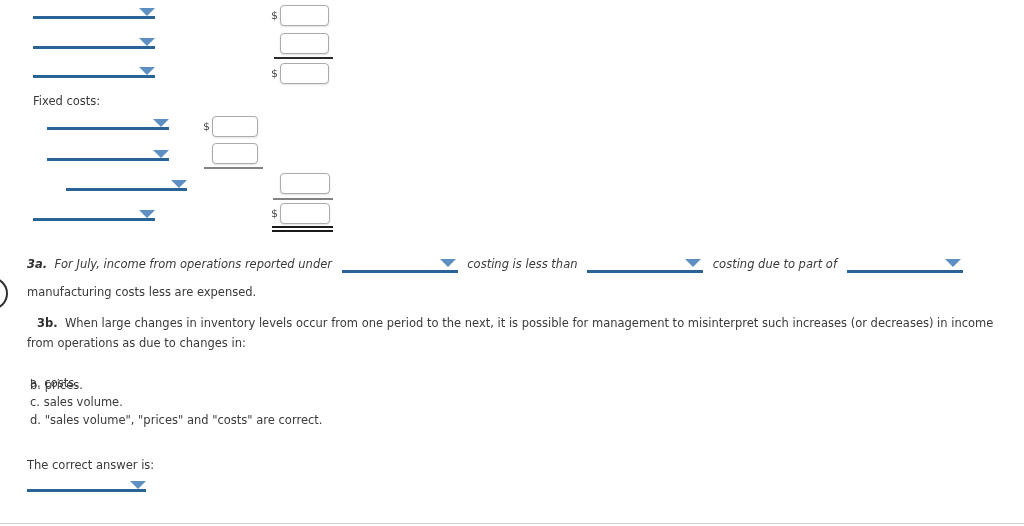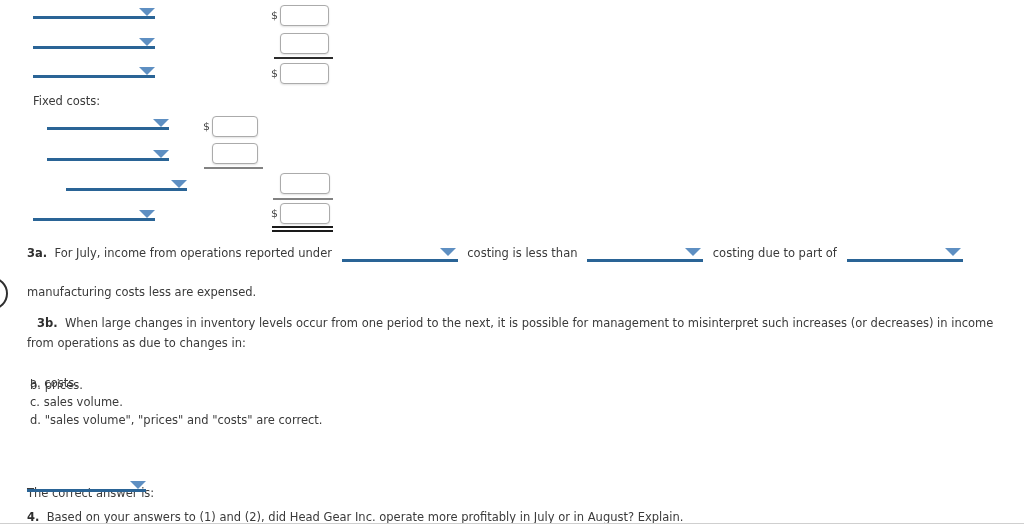--- a/index.html
+++ b/index.html
@@ -81,21 +81,21 @@
 
   <div class="dd" style="left:33px; top:210px; width:122px;">
     <span class="arr"></span>
   </div>
   <span class="dollar" style="left:271px; top:207px;">$</span>
   <input class="ibox" style="left: 280px; top: 203px; width: 50px; height: 21px;">
   <div class="rule dbl" style="left:272px; top:226px; width:61px;"></div>
 
   <div class="circle-mark"></div>
 
-  <div class="txt" style="left:27px; top:246px;">
+  <div class="txt" style="left:27px; top:257px;font-style:italic;">
     <b>3a.</b>&nbsp;
     <span>For July, income from operations reported under</span>
     <span class="ddi"><span class="arr"></span></span>
     <span>costing is less than</span>
     <span class="ddi"><span class="arr"></span></span>
     <span>costing due to part of</span>
     <span class="ddi"><span class="arr"></span></span>
   </div>
   <div class="txt" style="left:27px; top:285px;">manufacturing costs less are expensed.</div>
 
@@ -115,24 +115,20 @@
   </div>
   <div class="opt" style="top:395px;">
     <span>c.</span>
     <span>sales volume.</span>
   </div>
   <div class="opt" style="top:413px;">
     <span>d.</span>
     <span>"sales volume", "prices" and "costs" are correct.</span>
   </div>
 
-  <div class="txt" style="left:27px; top:458px;margin-top:28px;">The correct answer is:</div>
+  <div class="txt" style="left:27px; top:458px;">The correct answer is:</div>
   <div class="dd" style="left:27px; top:481px; width:119px;">
     <span class="arr"></span>
   </div>
 
-  <div class="txt" style="left:27px; top:510px;">
-    <b>4.</b>&nbsp;
-    <span>Based on your answers to (1) and (2), did Head Gear Inc. operate more profitably in July or in August? Explain.</span>
-  </div>
 
   <div class="bottom-divider"></div>
 </div>
 
 </body></html>

